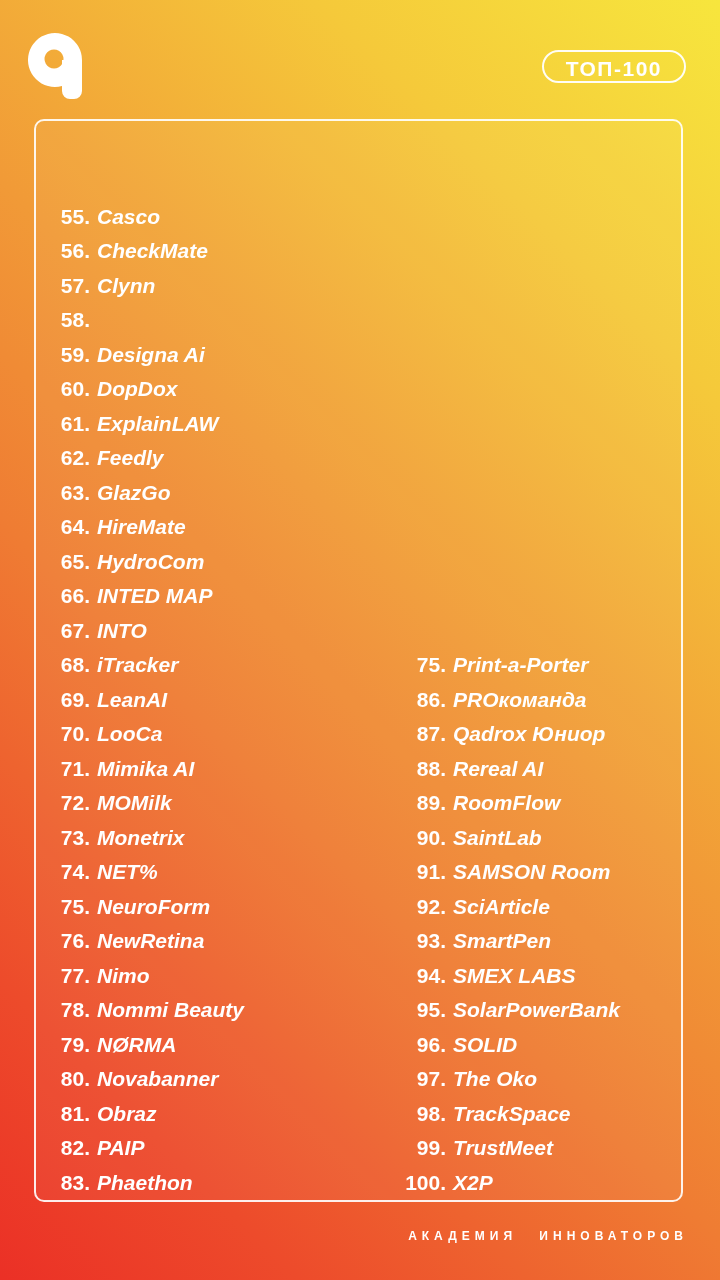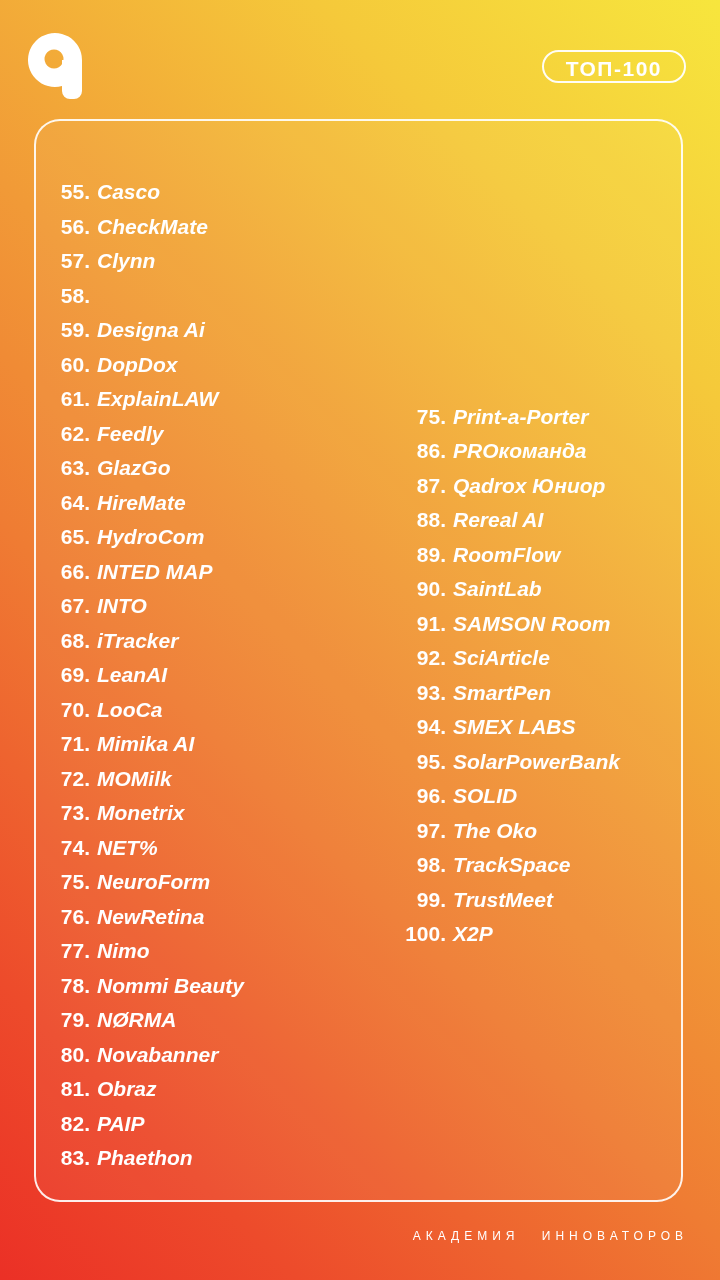--- a/index.html
+++ b/index.html
@@ -11,33 +11,33 @@
   }
   .logo{position:absolute;left:28px;top:33px;width:54px;height:66px;}
   .badge{
     position:absolute;top:50px;right:34px;height:33px;box-sizing:border-box;
     border:2px solid rgba(255,255,255,.95);border-radius:18px;
     display:flex;align-items:flex-end;padding:0 22px;
     font-size:21px;font-weight:bold;letter-spacing:1.5px;white-space:nowrap;
   }
   .panel{
     position:absolute;left:34px;top:119px;width:649px;height:1083px;box-sizing:border-box;
-    border:2px solid rgba(255,255,255,.9);border-radius:26px;
+    border:2px solid rgba(255,255,255,.9);border-radius:10px;
     background:rgba(255,255,255,0.045);
-    padding:30px 12px 0 2px;display:flex;align-items:center;
+    padding:30px 12px 0 2px;display:flex;align-items:flex-end;
   }
   .col{display:flex;flex-direction:column;}
   .col-left{width:356px;flex:none;}
   .col-right{flex:1;min-width:0;}
   .row{display:flex;line-height:34.5px;font-size:21px;font-weight:bold;}
   .num{width:52px;flex:none;text-align:right;}
   .nm{margin-left:7px;white-space:nowrap;font-style:italic;}
   .footer{
     position:absolute;right:32px;top:1229px;
-    font-size:12px;font-weight:normal;letter-spacing:5px;word-spacing:14px;white-space:nowrap;
+    font-size:12px;font-weight:bold;letter-spacing:5px;word-spacing:14px;white-space:nowrap;
   }
 </style>
 </head>
 <body>
 
 <div class="logo">
   <svg width="54" height="66" viewBox="0 0 54 66">
     <path fill="#FFFFFF" fill-rule="nonzero" d="
       M27,0 A27,27 0 1 1 26.98,0 Z
       M34,27 H54 V58 A8,8 0 0 1 46,66 H42 A8,8 0 0 1 34,58 Z

